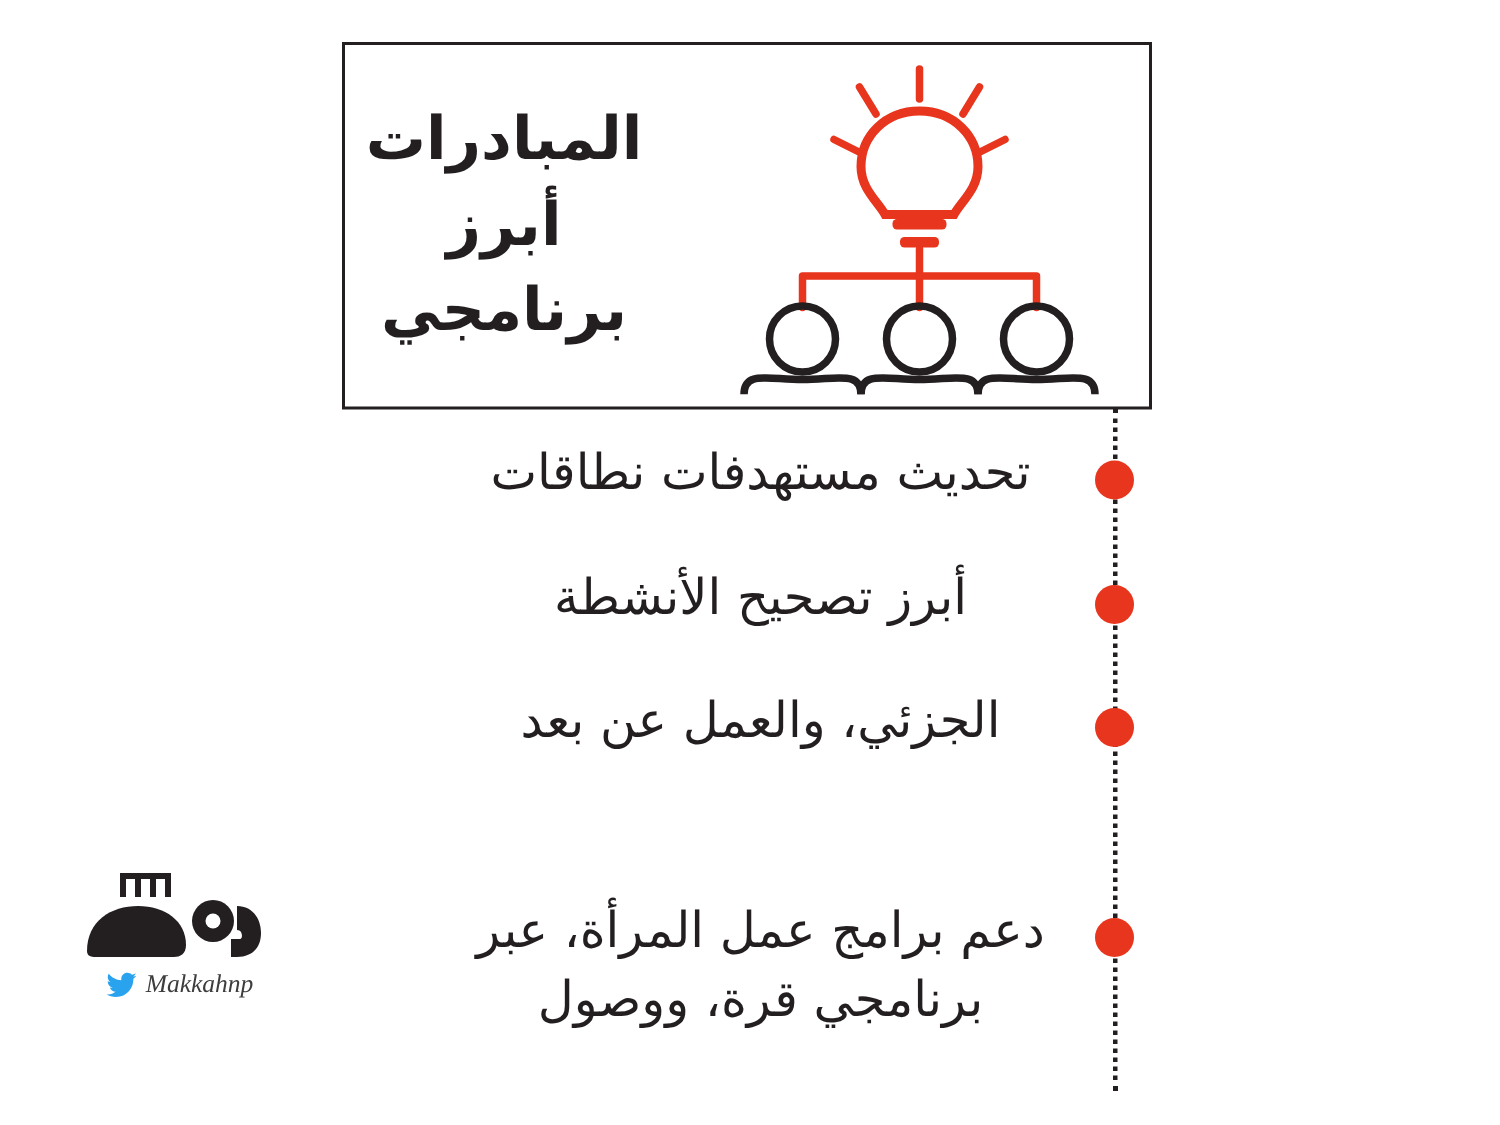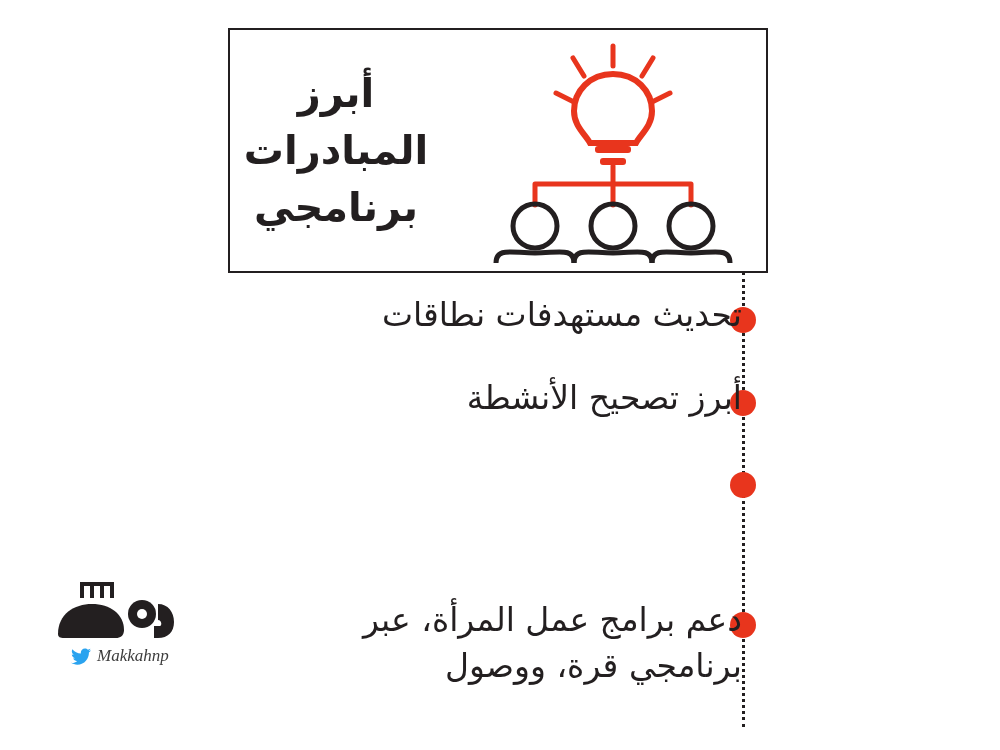--- a/index.html
+++ b/index.html
@@ -84,21 +84,20 @@
     text-align: center;
     color: #231f20;
     font-size: 33px;
     line-height: 1.38;
     direction: rtl;
   }
 
   .item .txt-line {
     display: block;
     white-space: nowrap;
-    text-align: right;
   }
 
   .dot {
     position: absolute;
     width: 26px;
     height: 26px;
     border-radius: 50%;
     background: #e8351d;
     left: 730px;
   }
@@ -131,22 +130,22 @@
     font-weight: normal;
   }
 </style>
 </head>
 <body>
 
 <div class="canvas">
 
   <div class="header-box">
     <div class="header-title">
+      <span class="line">المبادرات</span>
       <span class="line">أبرز</span>
-      <span class="line">المبادرات</span>
       <span class="line">برنامجي</span>
     </div>
     <div class="header-art">
       <svg width="270" height="225" viewBox="0 0 270 225" aria-hidden="true">
 
         <g stroke="#e8351d" stroke-width="5" stroke-linecap="round">
           <line x1="135" y1="8" x2="135" y2="28"></line>
           <line x1="95" y1="20" x2="106" y2="38"></line>
           <line x1="175" y1="20" x2="164" y2="38"></line>
           <line x1="78" y1="55" x2="96" y2="64"></line>
@@ -184,20 +183,21 @@
       <span class="txt-line">تحديث مستهدفات نطاقات</span>
     </div>
 
     <div class="dot" style="top:118px;"></div>
     <div class="item" style="top:103px;">
       <span class="txt-line">أبرز تصحيح الأنشطة</span>
     </div>
 
     <div class="dot" style="top:200px;"></div>
     <div class="item" style="top:185px;">
+      <span class="txt-line">الجزئي، والعمل عن بعد</span>
     </div>
 
     <div class="dot" style="top:340px;"></div>
     <div class="item" style="top:325px;">
       <span class="txt-line">دعم برامج عمل المرأة، عبر</span>
       <span class="txt-line">برنامجي قرة، ووصول</span>
     </div>
 
   </div>
 

